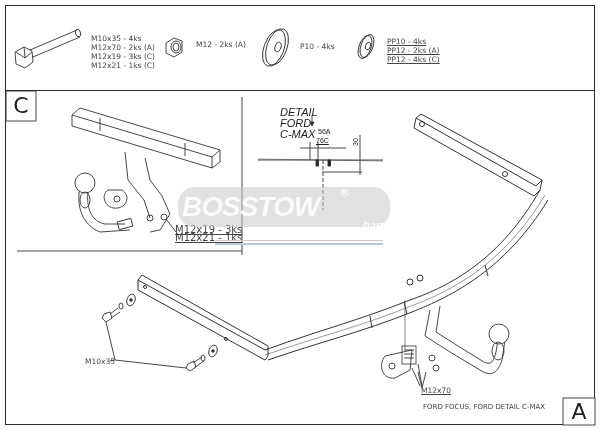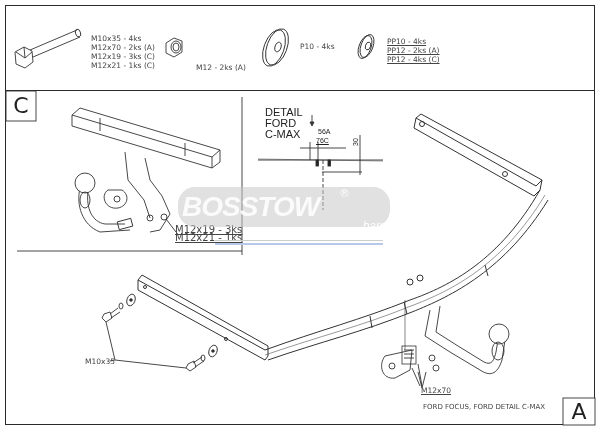--- a/index.html
+++ b/index.html
@@ -160,39 +160,39 @@
     <rect x="563" y="398" width="32" height="27" fill="#fff"></rect>
   </g>
 </svg>
 
 <div class="lbl" style="left:91px; top:34px;">
   <div>M10x35 - 4ks</div>
   <div>M12x70 - 2ks (A)</div>
   <div>M12x19 - 3ks (C)</div>
   <div>M12x21 - 1ks (C)</div>
 </div>
-<div class="lbl" style="left:196px; top:40px;margin-top:23px;">
+<div class="lbl" style="left:196px; top:40px;">
   <div>M12 - 2ks (A)</div>
 </div>
 <div class="lbl" style="left:300px; top:42px;">
   <div>P10 - 4ks</div>
 </div>
 <div class="lbl" style="left:387px; top:37px;text-decoration:underline;">
   <div>PP10 - 4ks</div>
   <div>PP12 - 2ks (A)</div>
   <div>PP12 - 4ks (C)</div>
 </div>
 
 <div class="big" style="left:6px; top:95px; width:30px;">C</div>
 <div class="lbl" style="left:175px; top:226px; font-size:10px; line-height:8px;text-decoration:underline;">
   <div>M12x19 - 3ks</div>
   <div>M12x21 - 1ks</div>
 </div>
 
-<div class="detail-title" style="left:265px; top:107px;">
+<div class="detail-title" style="left:280px; top:107px;font-style:italic;">
   <div>DETAIL</div>
   <div>FORD</div>
   <div>C-MAX</div>
 </div>
 <div class="dim" style="left:318px; top:128px;">56A</div>
 <div class="dim" style="left:316px; top:137px; text-decoration: underline;">76C</div>
 <div class="dim" style="left:352px; top:146px; transform: rotate(-90deg); transform-origin: left top;">30</div>
 
 <div class="wm" style="left:178px; top:187px; width:212px; height:40px; background: rgba(200,200,200,0.55);">
   <span style="position:absolute; left:4px; top:4px; font-family:'Liberation Sans',sans-serif; font-weight:bold; font-style:italic; font-size:28px; color:rgba(255,255,255,0.85); letter-spacing:-1px;">BOSSTOW</span>

